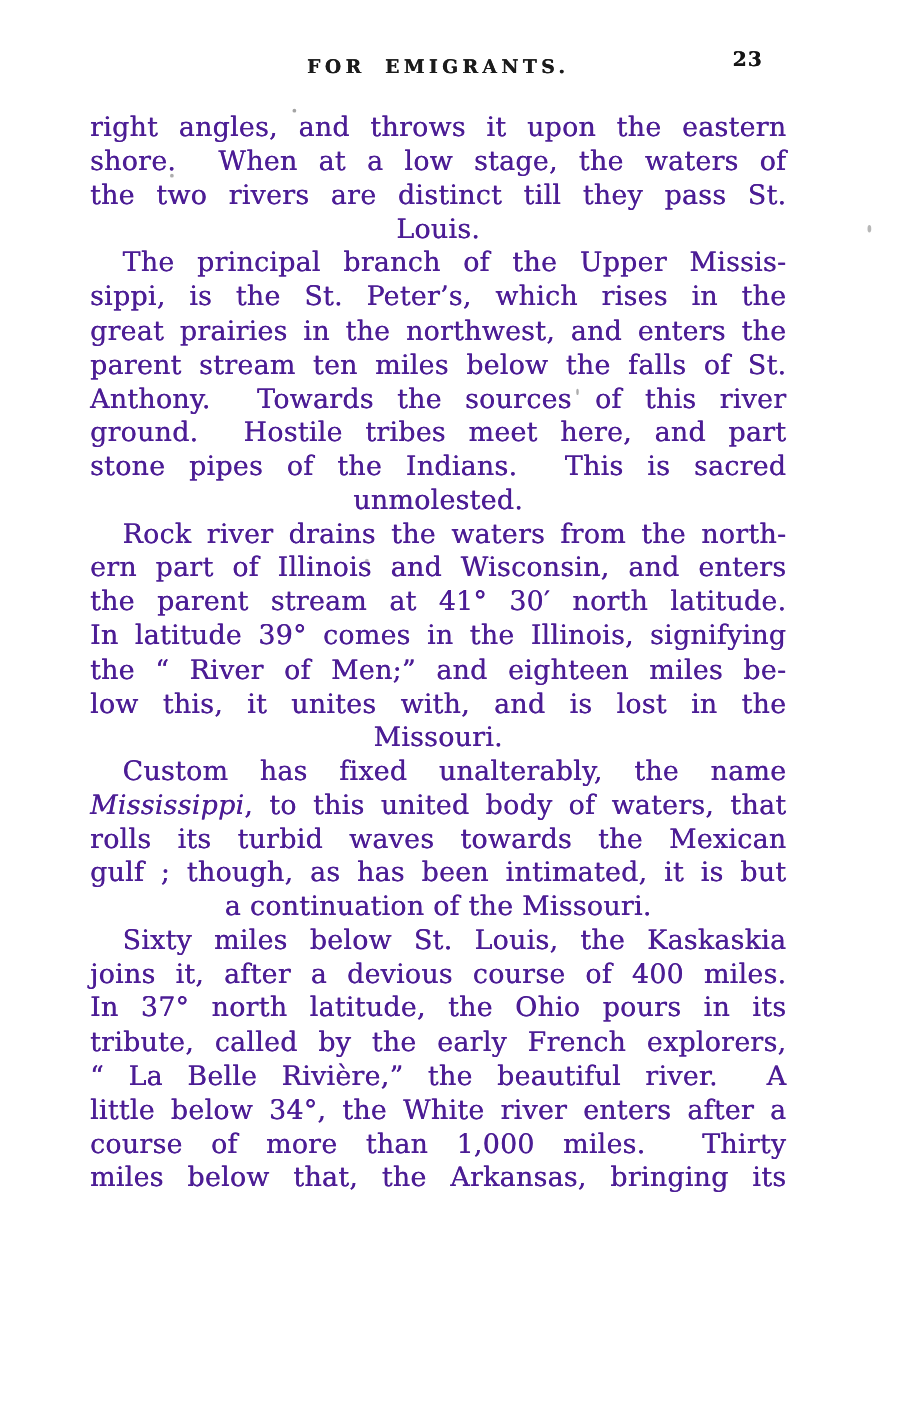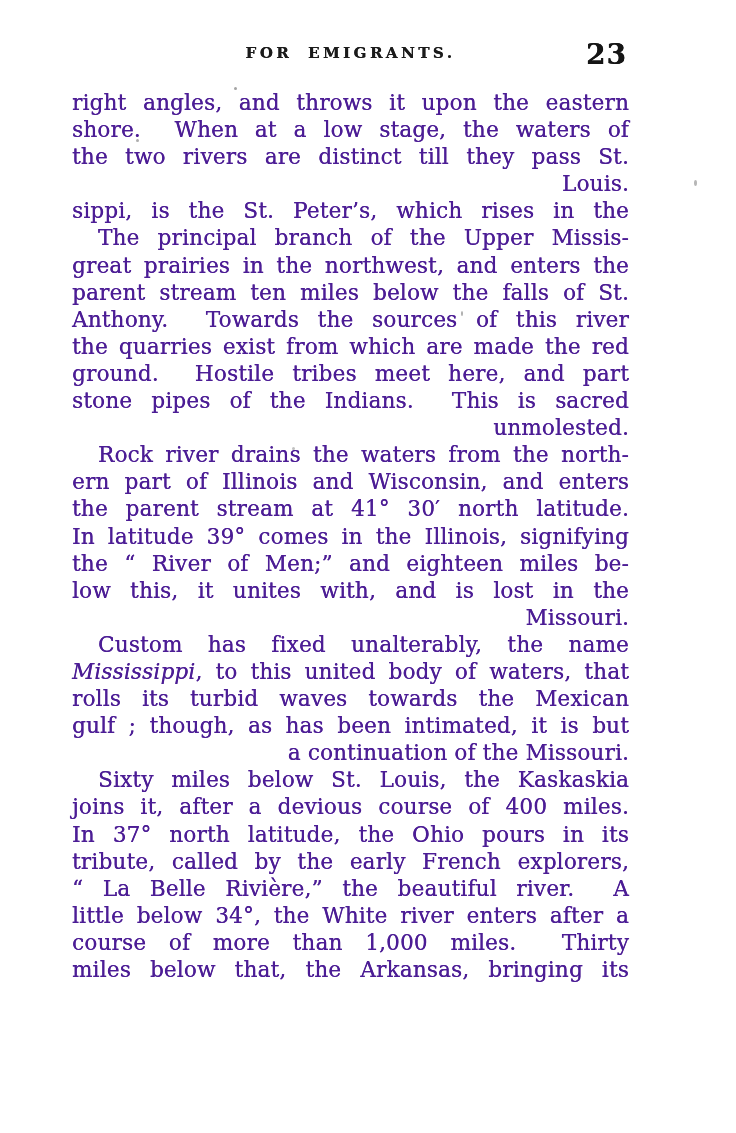--- a/index.html
+++ b/index.html
@@ -23,40 +23,40 @@
     font-weight: bold;
     letter-spacing: 3.5px;
     word-spacing: 7px;
     color: #1b1b1b;
     text-shadow: 0.25px 0 0 currentColor;
   }
   .page-number {
     position: absolute;
     left: 586px;
     top: 38px;
-    font-size: 28px;
+    font-size: 16px;
     font-weight: bold;
     letter-spacing: 1px;
     color: #151515;
     text-shadow: 0.3px 0 0 currentColor;
   }
   .text-block {
     position: absolute;
     left: 72px;
     top: 89px;
     width: 557px;
     font-size: 21.5px;
     line-height: 27.1px;
     letter-spacing: 0.2px;
     color: #4c1d95;
     text-shadow: 0.25px 0 0 currentColor;
   }
   .line {
     height: 27.1px;
-    text-align: right;
+    text-align: center;
     white-space: pre-wrap;
   }
   .line.justify {
     text-align: justify;
     text-align-last: justify;
   }
   .line.indent { text-indent: 26px; }
   .it { font-style: italic; }
   .speck {
     position: absolute;
@@ -71,26 +71,25 @@
 
   <div class="running-head">FOR EMIGRANTS.</div>
 
   <div class="page-number">23</div>
 
   <div class="text-block">
       <div class="line justify">right angles, and throws it upon the eastern</div>
       <div class="line justify">shore.  When at a low stage, the waters of</div>
       <div class="line justify">the two rivers are distinct till they pass St.</div>
       <div class="line">Louis.</div>
+      <div class="line justify indent">The principal branch of the Upper Missis-</div>
       <div class="line justify">sippi, is the St. Peter’s, which rises in the</div>
-      <div class="line justify indent">The principal branch of the Upper Missis-</div>
       <div class="line justify">great prairies in the northwest, and enters the</div>
       <div class="line justify">parent stream ten miles below the falls of St.</div>
       <div class="line justify">Anthony.  Towards the sources of this river</div>
-      <div class="line justify">the quarries exist from which are made the red</div>
       <div class="line justify">ground.  Hostile tribes meet here, and part</div>
       <div class="line justify">stone pipes of the Indians.  This is sacred</div>
       <div class="line">unmolested.</div>
       <div class="line justify indent">Rock river drains the waters from the north-</div>
       <div class="line justify">ern part of Illinois and Wisconsin, and enters</div>
       <div class="line justify">the parent stream at 41° 30′ north latitude.</div>
       <div class="line justify">In latitude 39° comes in the Illinois, signifying</div>
       <div class="line justify">the “ River of Men;” and eighteen miles be-</div>
       <div class="line justify">low this, it unites with, and is lost in the</div>
       <div class="line">Missouri.</div>

